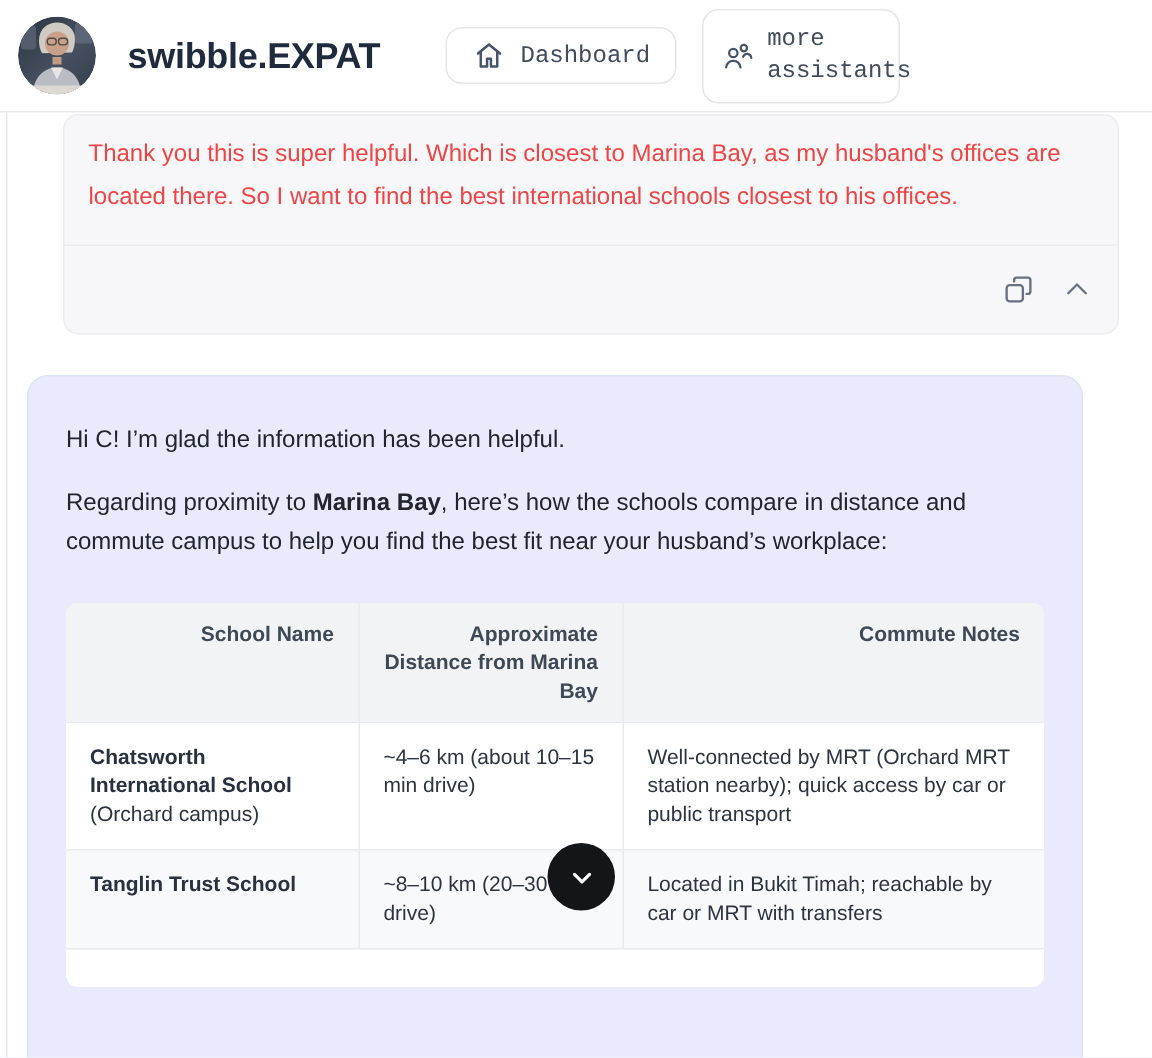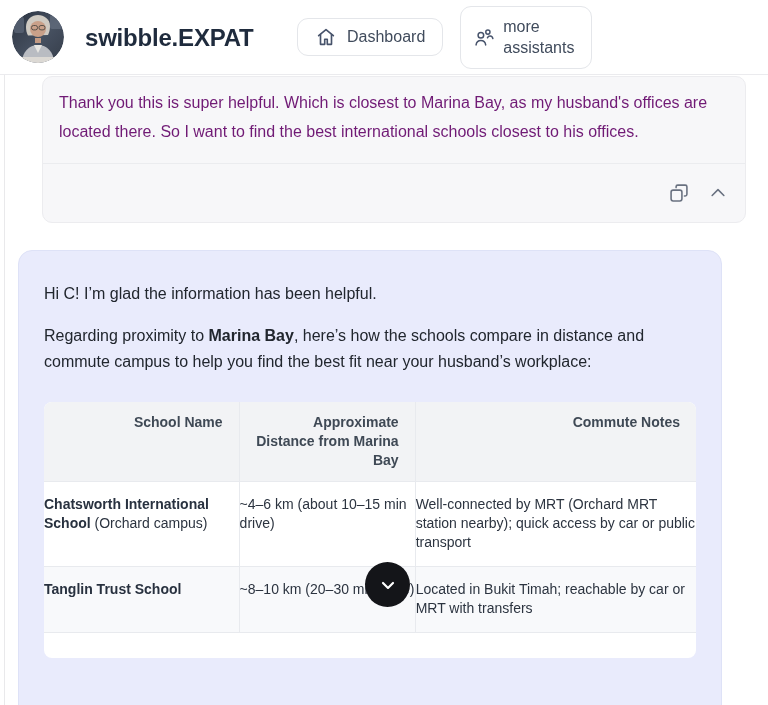--- a/index.html
+++ b/index.html
@@ -32,21 +32,21 @@
     margin-left: 21px;
     width: 212px;
     font-size: 24px;
     line-height: 31px;
     font-weight: 700;
     color: #1f2b3d;
     letter-spacing: -0.2px;
     white-space: nowrap;
     overflow: hidden;
   }
-  .nav { display: flex; align-items: center; gap: 15px; }
+  .nav { display: flex; align-items: center; gap: 15px; font-family: Liberation Mono, monospace; }
   .nav-btn {
     display: inline-flex;
     align-items: center;
     gap: 10px;
     height: 38px;
     padding: 0 17px;
     background: #fff;
     border: 1px solid #e4e6ea;
     border-radius: 11px;
     font-size: 16px;
@@ -82,21 +82,21 @@
     background: #f7f7f9;
     border: 1px solid #ececef;
     border-radius: 10px;
     position: relative;
     z-index: 1;
   }
   .user-text {
     padding: 11px 16px 17px;
     font-size: 16px;
     line-height: 29px;
-    color: #701a75;
+    color: #ef4444;
   }
   .card-footer {
     border-top: 1px solid #ebecef;
     height: 59px;
     display: flex;
     align-items: center;
     justify-content: flex-end;
     gap: 19px;
     padding-right: 17px;
   }
@@ -138,21 +138,21 @@
   }
   .school-table th {
     background: #f2f3f5;
     font-weight: 700;
     color: #3f4955;
     text-align: right;
     padding: 11px 16px;
     vertical-align: top;
   }
   .school-table td {
-    padding: 13px 0 14px;
+    padding: 13px 16px 14px;
     vertical-align: top;
     color: #2c3440;
     border-top: 1px solid #e8eaee;
   }
   .school-table th:not(:last-child),
   .school-table td:not(:last-child) { border-right: 1px solid #e8eaee; }
   .school-table tbody tr:nth-child(even) td { background: #f8f9fb; }
   .school-table td strong { color: #28313f; font-weight: 700; }
   .stub-row td { height: 26px; padding: 0; }
 

